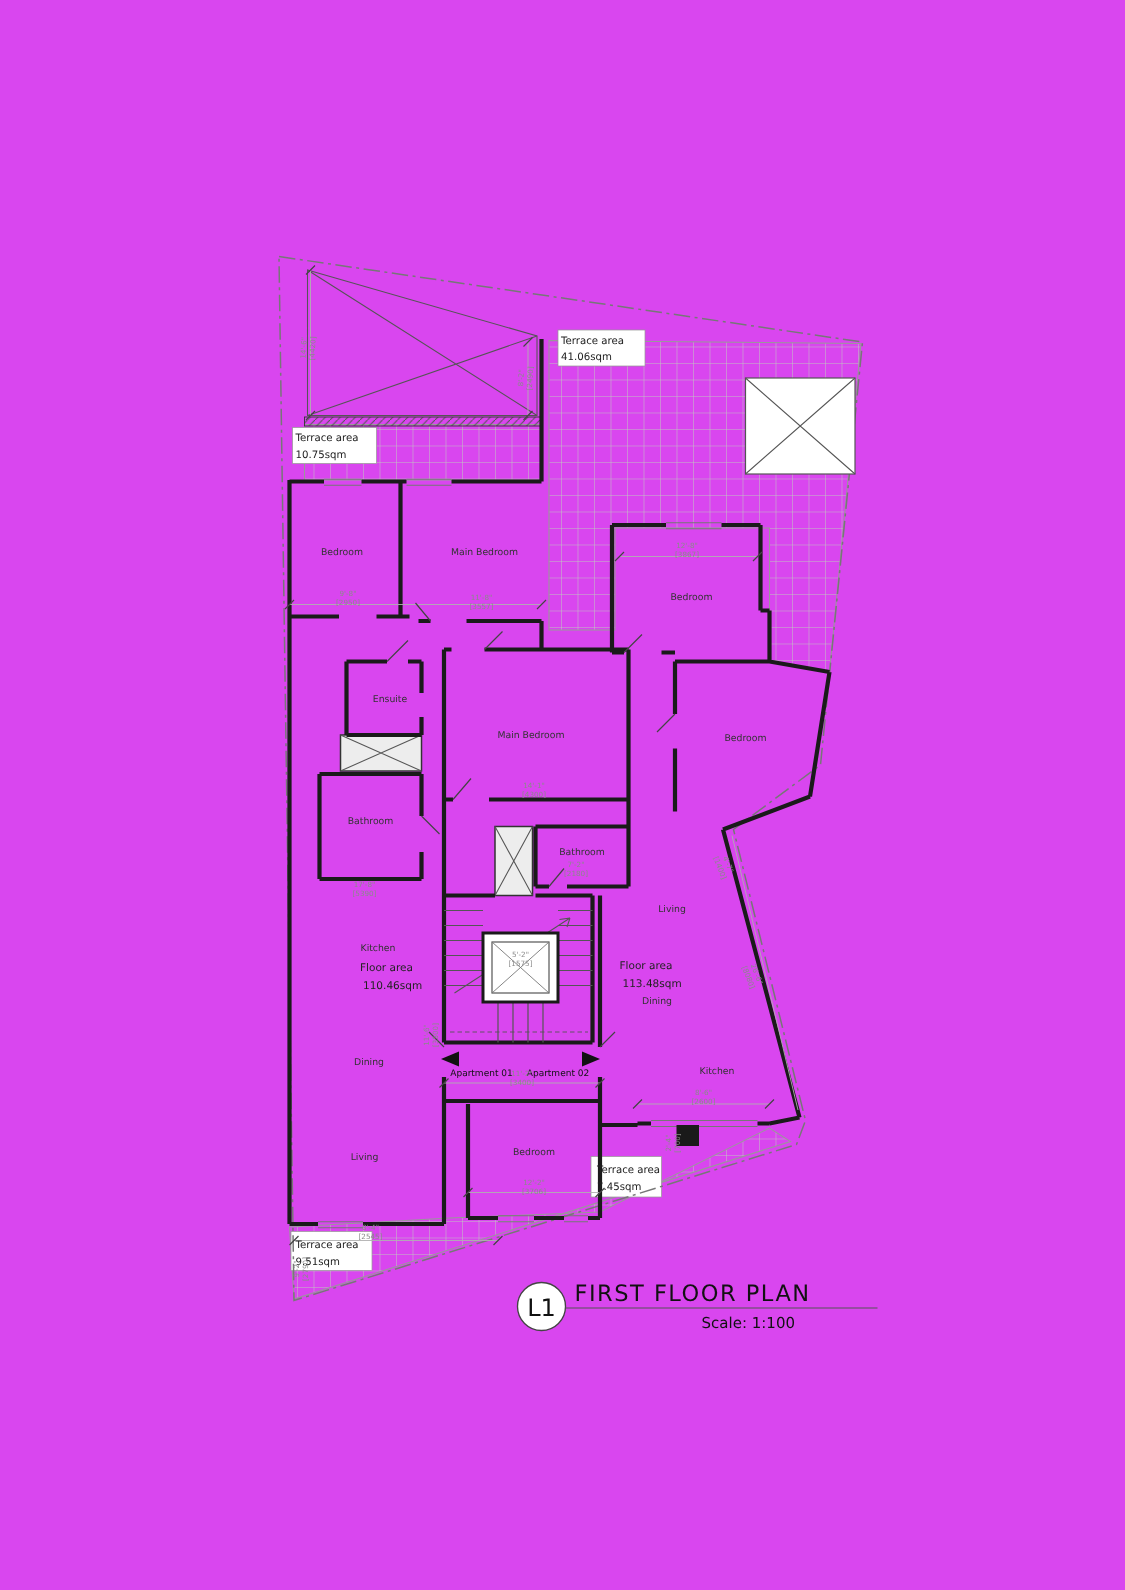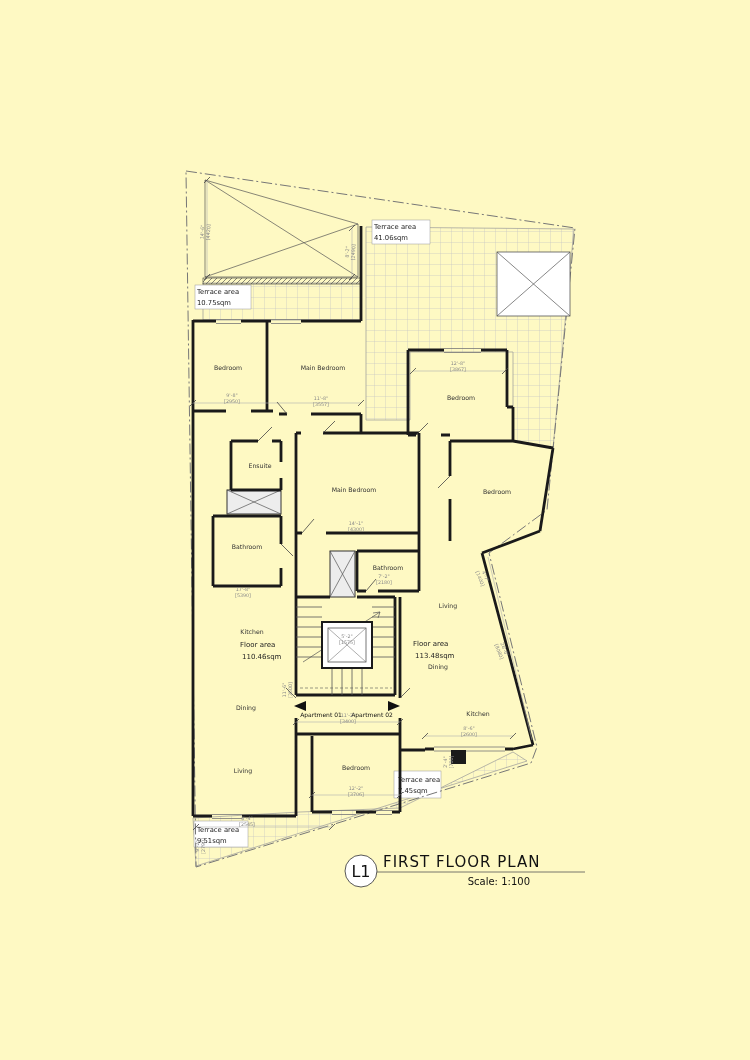--- a/index.html
+++ b/index.html
@@ -1,16 +1,16 @@
 <!DOCTYPE html>
 <html><head>
 <meta charset="utf-8">
 <style>
   html,body{margin:0;padding:0;background:#fff;}
-  .page{width:750px;height:1060px;position:relative;background:#fef9c3;overflow:hidden;}
+  .page{width:750px;height:1060px;position:relative;background:#d946ef;overflow:hidden;}
   svg text{font-family:"DejaVu Sans","Liberation Sans",sans-serif;}
   .room{font-size:6.2px;fill:#333;}
   .area{font-size:6.8px;fill:#222;}
   .floorarea{font-size:7px;fill:#222;}
   .apt{font-size:6px;fill:#111;}
   .dim{font-size:4.8px;fill:#8a8a8a;}
   .tag{font-size:16px;fill:#111;}
   .title{font-size:15px;fill:#111;letter-spacing:1px;}
   .scale{font-size:10px;fill:#111;}
 </style>

